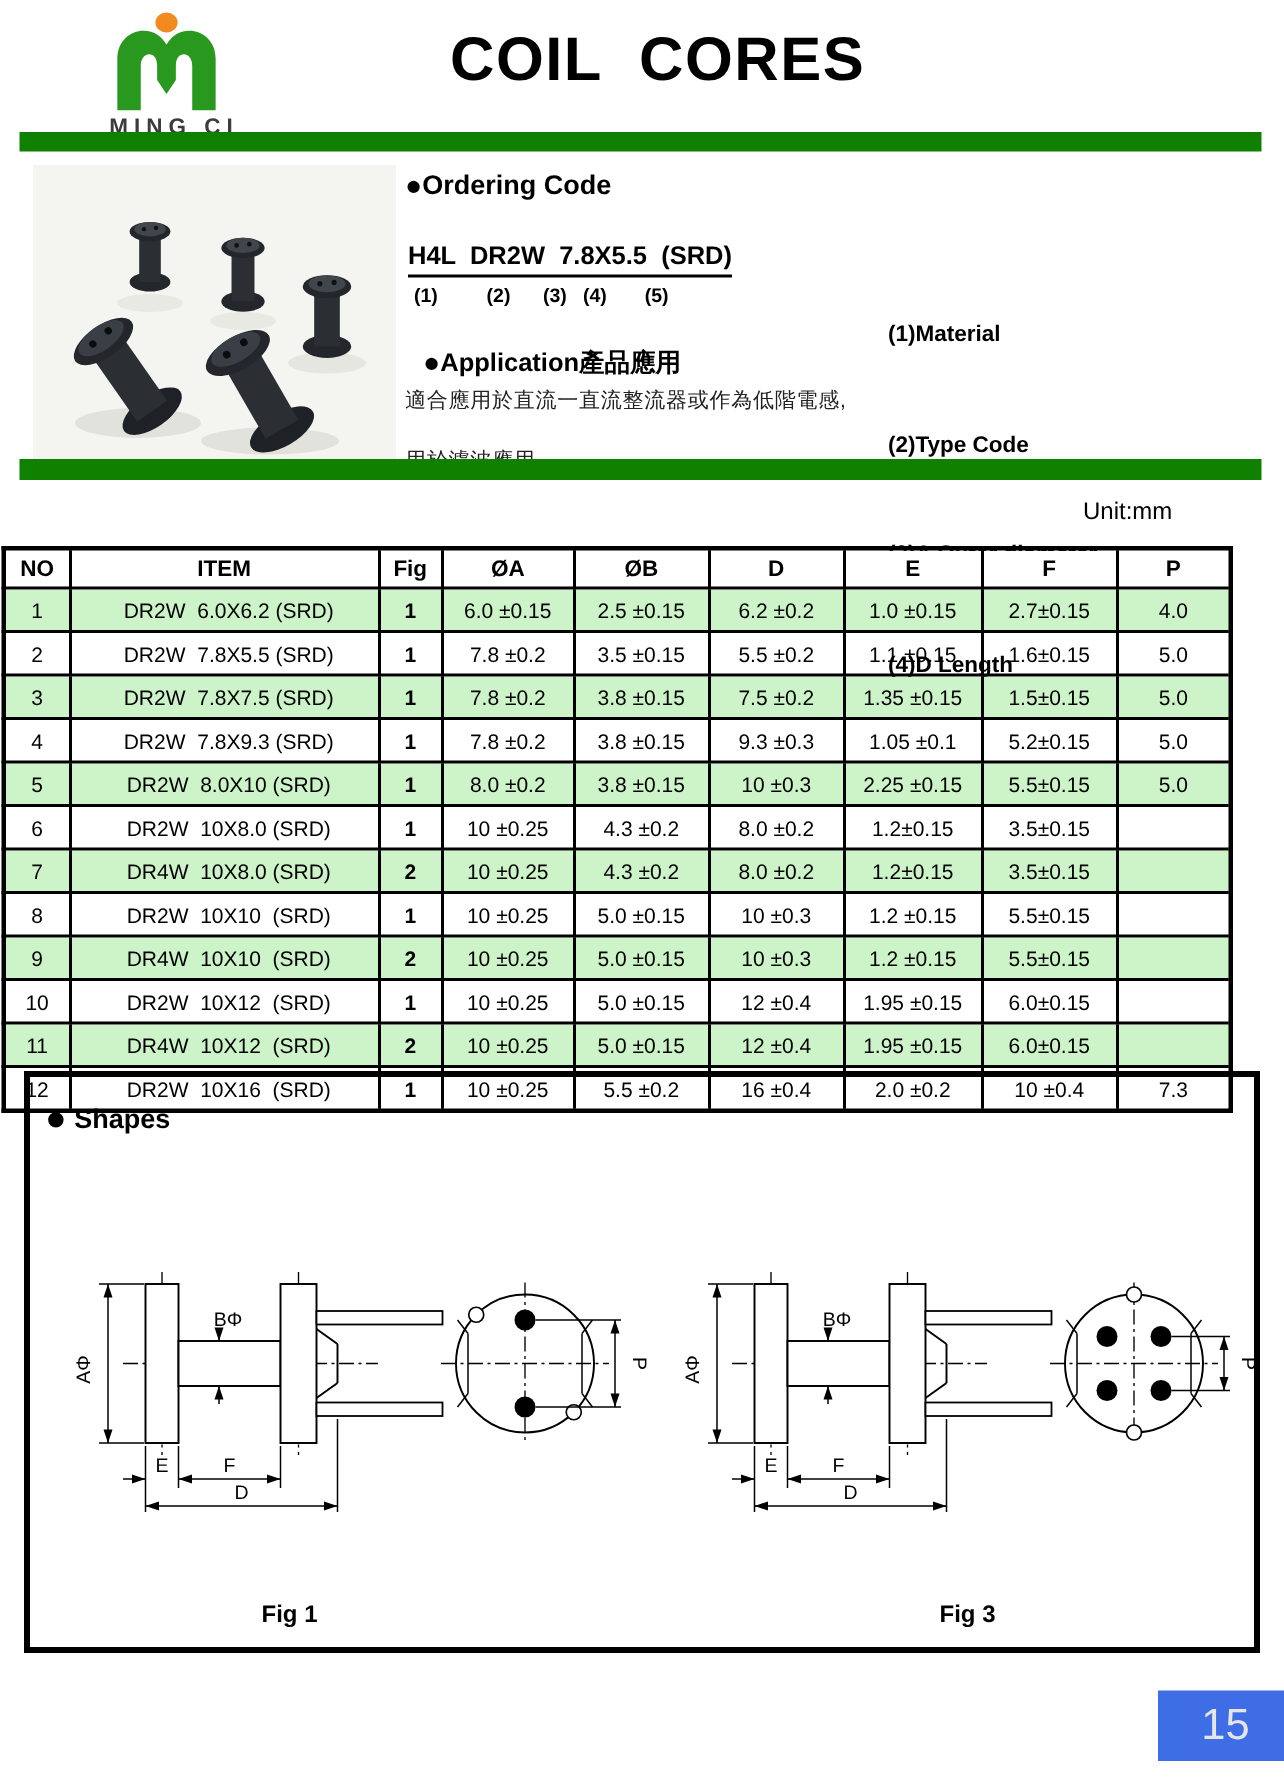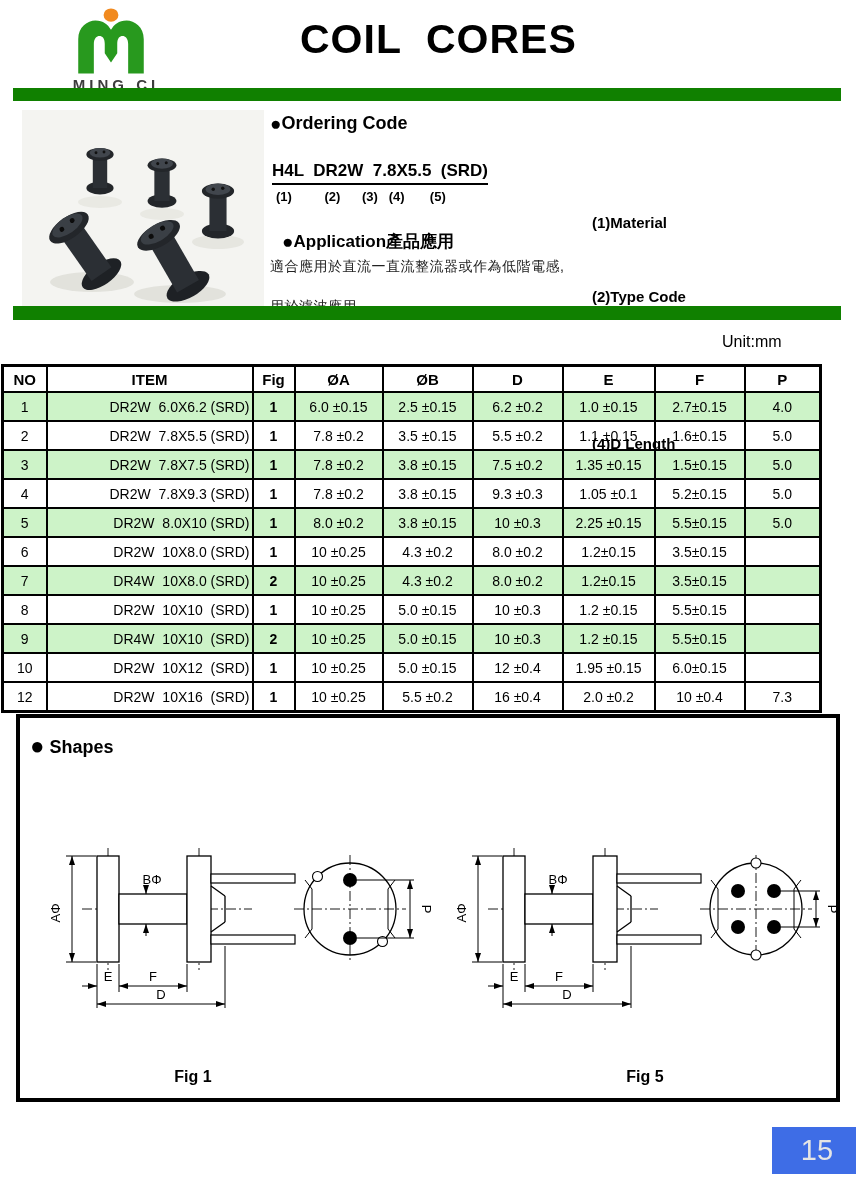--- a/index.html
+++ b/index.html
@@ -32,21 +32,21 @@
   .dim-heading{left:18px;top:330px;font-size:18px;font-weight:bold;}
   .dim-heading .bullet{font-size:24px;}
   .unit-label{left:722px;top:333px;font-size:16px;font-weight:normal;}
 
   
   .dim-table{position:absolute;left:1px;top:364px;border-collapse:collapse;table-layout:fixed;
              border:3px solid #000;font-size:14px;}
   .dim-table th,.dim-table td{border:2px solid #000;padding:0 2px;text-align:center;height:27px;
              overflow:hidden;}
   .dim-table th{font-size:15px;font-weight:bold;height:24px;background:#fff;}
-  .dim-table td.item{text-align:right;padding-left:8px;white-space:pre;}
+  .dim-table td.item{text-align:center;padding-left:8px;white-space:pre;}
   .dim-table td.fig{font-weight:bold;}
   .dim-table tr.green td{background:#cdf3c8;}
 
   
   .shapes-box{position:absolute;left:16px;top:714px;width:824px;height:388px;
               border:4px solid #000;box-sizing:border-box;}
   .shapes-heading{left:10px;top:14px;font-size:18px;font-weight:bold;}
   .shapes-heading .bullet{font-size:24px;}
   .fig-svg{position:absolute;top:116px;width:400px;height:185px;}
   .fig1-svg{left:22px;} .fig2-svg{left:428px;}
@@ -268,20 +268,31 @@
           <td>5.0 ±0.15</td>
           <td>10 ±0.3</td>
           <td>1.2 ±0.15</td>
           <td>5.5±0.15</td>
           <td></td>
         </tr>
         <tr>
           <td>10</td>
           <td class="item">DR2W  10X12  (SRD)</td>
           <td class="fig">1</td>
+          <td>10 ±0.25</td>
+          <td>5.0 ±0.15</td>
+          <td>12 ±0.4</td>
+          <td>1.95 ±0.15</td>
+          <td>6.0±0.15</td>
+          <td></td>
+        </tr>
+        <tr class="green">
+          <td>11</td>
+          <td class="item">DR4W  10X12  (SRD)</td>
+          <td class="fig">2</td>
           <td>10 ±0.25</td>
           <td>5.0 ±0.15</td>
           <td>12 ±0.4</td>
           <td>1.95 ±0.15</td>
           <td>6.0±0.15</td>
           <td></td>
         </tr>
         <tr>
           <td>12</td>
           <td class="item">DR2W  10X16  (SRD)</td>
@@ -416,19 +427,19 @@
         <circle cx="290" cy="93" r="7" fill="#000"></circle>
         <circle cx="326" cy="93" r="7" fill="#000"></circle>
         <line x1="333" y1="57" x2="372" y2="57" stroke="#000" stroke-width="1" fill="none"></line>
         <line x1="333" y1="93" x2="372" y2="93" stroke="#000" stroke-width="1" fill="none"></line>
         <line x1="368" y1="57" x2="368" y2="93" stroke="#000" stroke-width="1" fill="none"></line>
         <polygon points="368,57 365,66 371,66" fill="#000"></polygon>
         <polygon points="368,93 365,84 371,84" fill="#000"></polygon>
         <text x="380" y="75" font-size="13" font-family="&quot;Liberation Sans&quot;,sans-serif" text-anchor="middle" fill="#000" transform="rotate(90,380,75)">P</text>
       </svg>
     <div class="fig-label fig1-label">Fig 1</div>
-    <div class="fig-label fig2-label">Fig 5</div>
+    <div class="fig-label fig2-label">Fig 3</div>
   </div>
 
   <div class="page-num">
       <span>15</span>
     </div>
 </div>
 
 </body></html>

